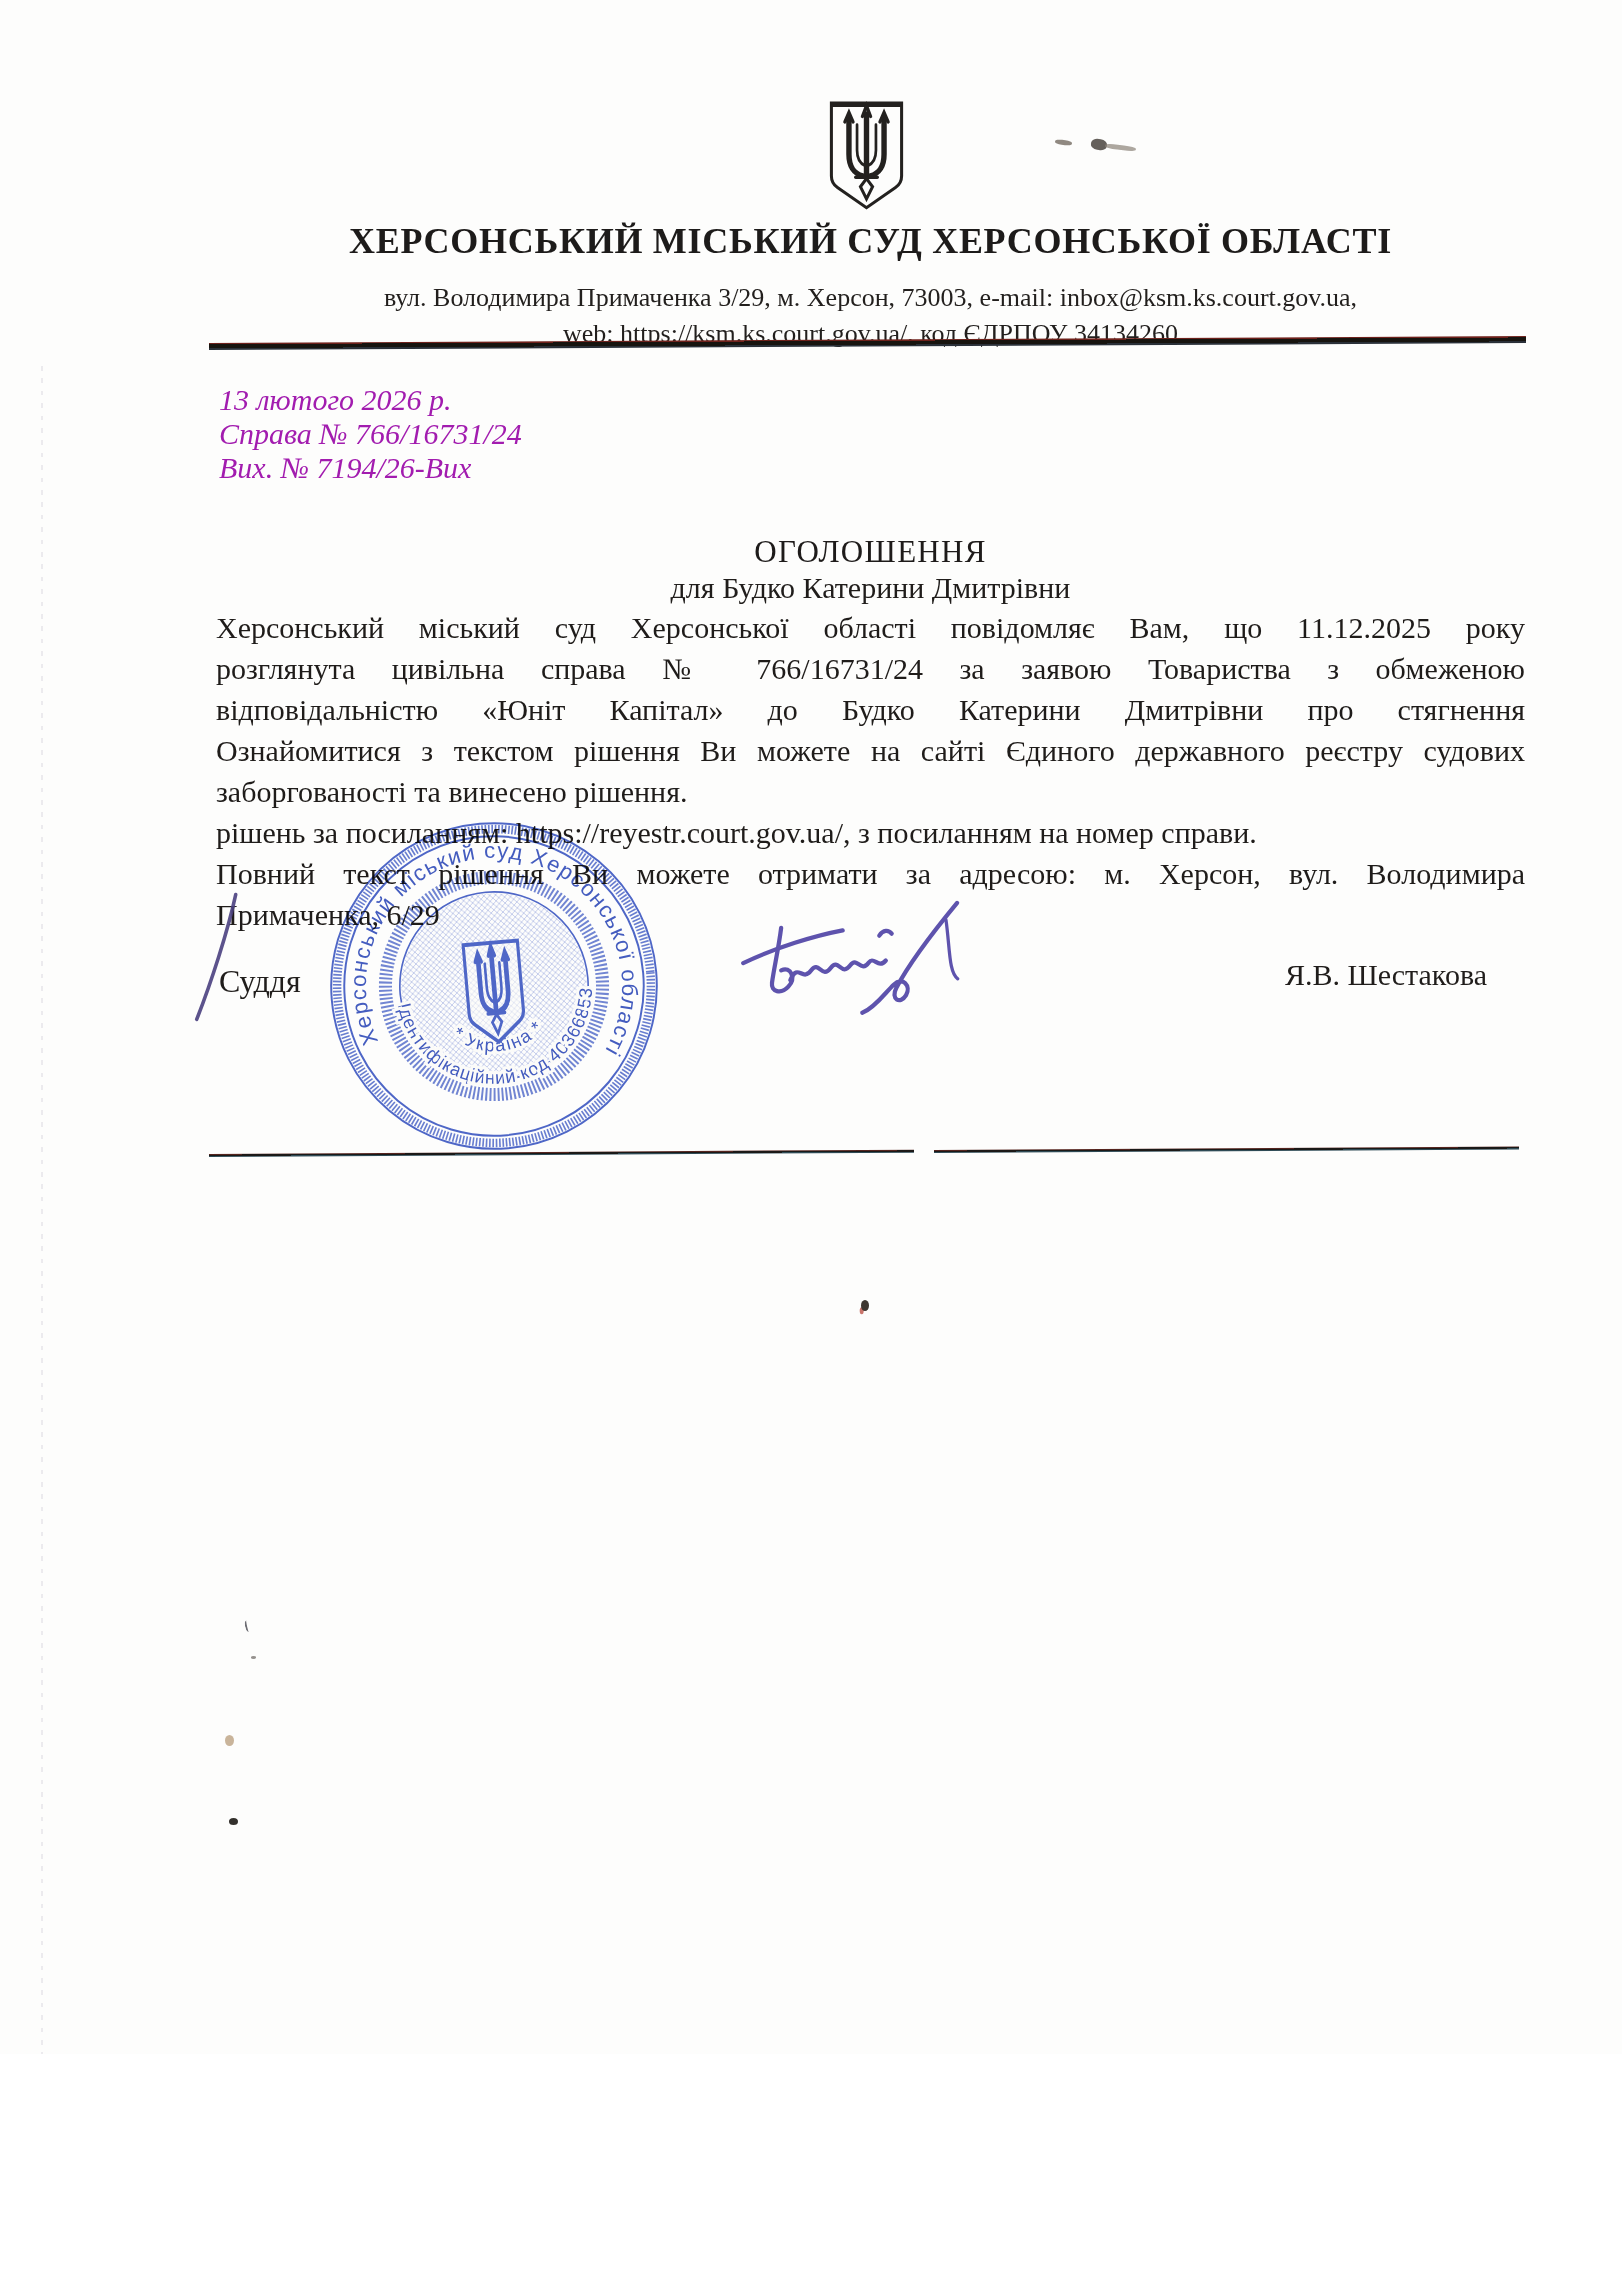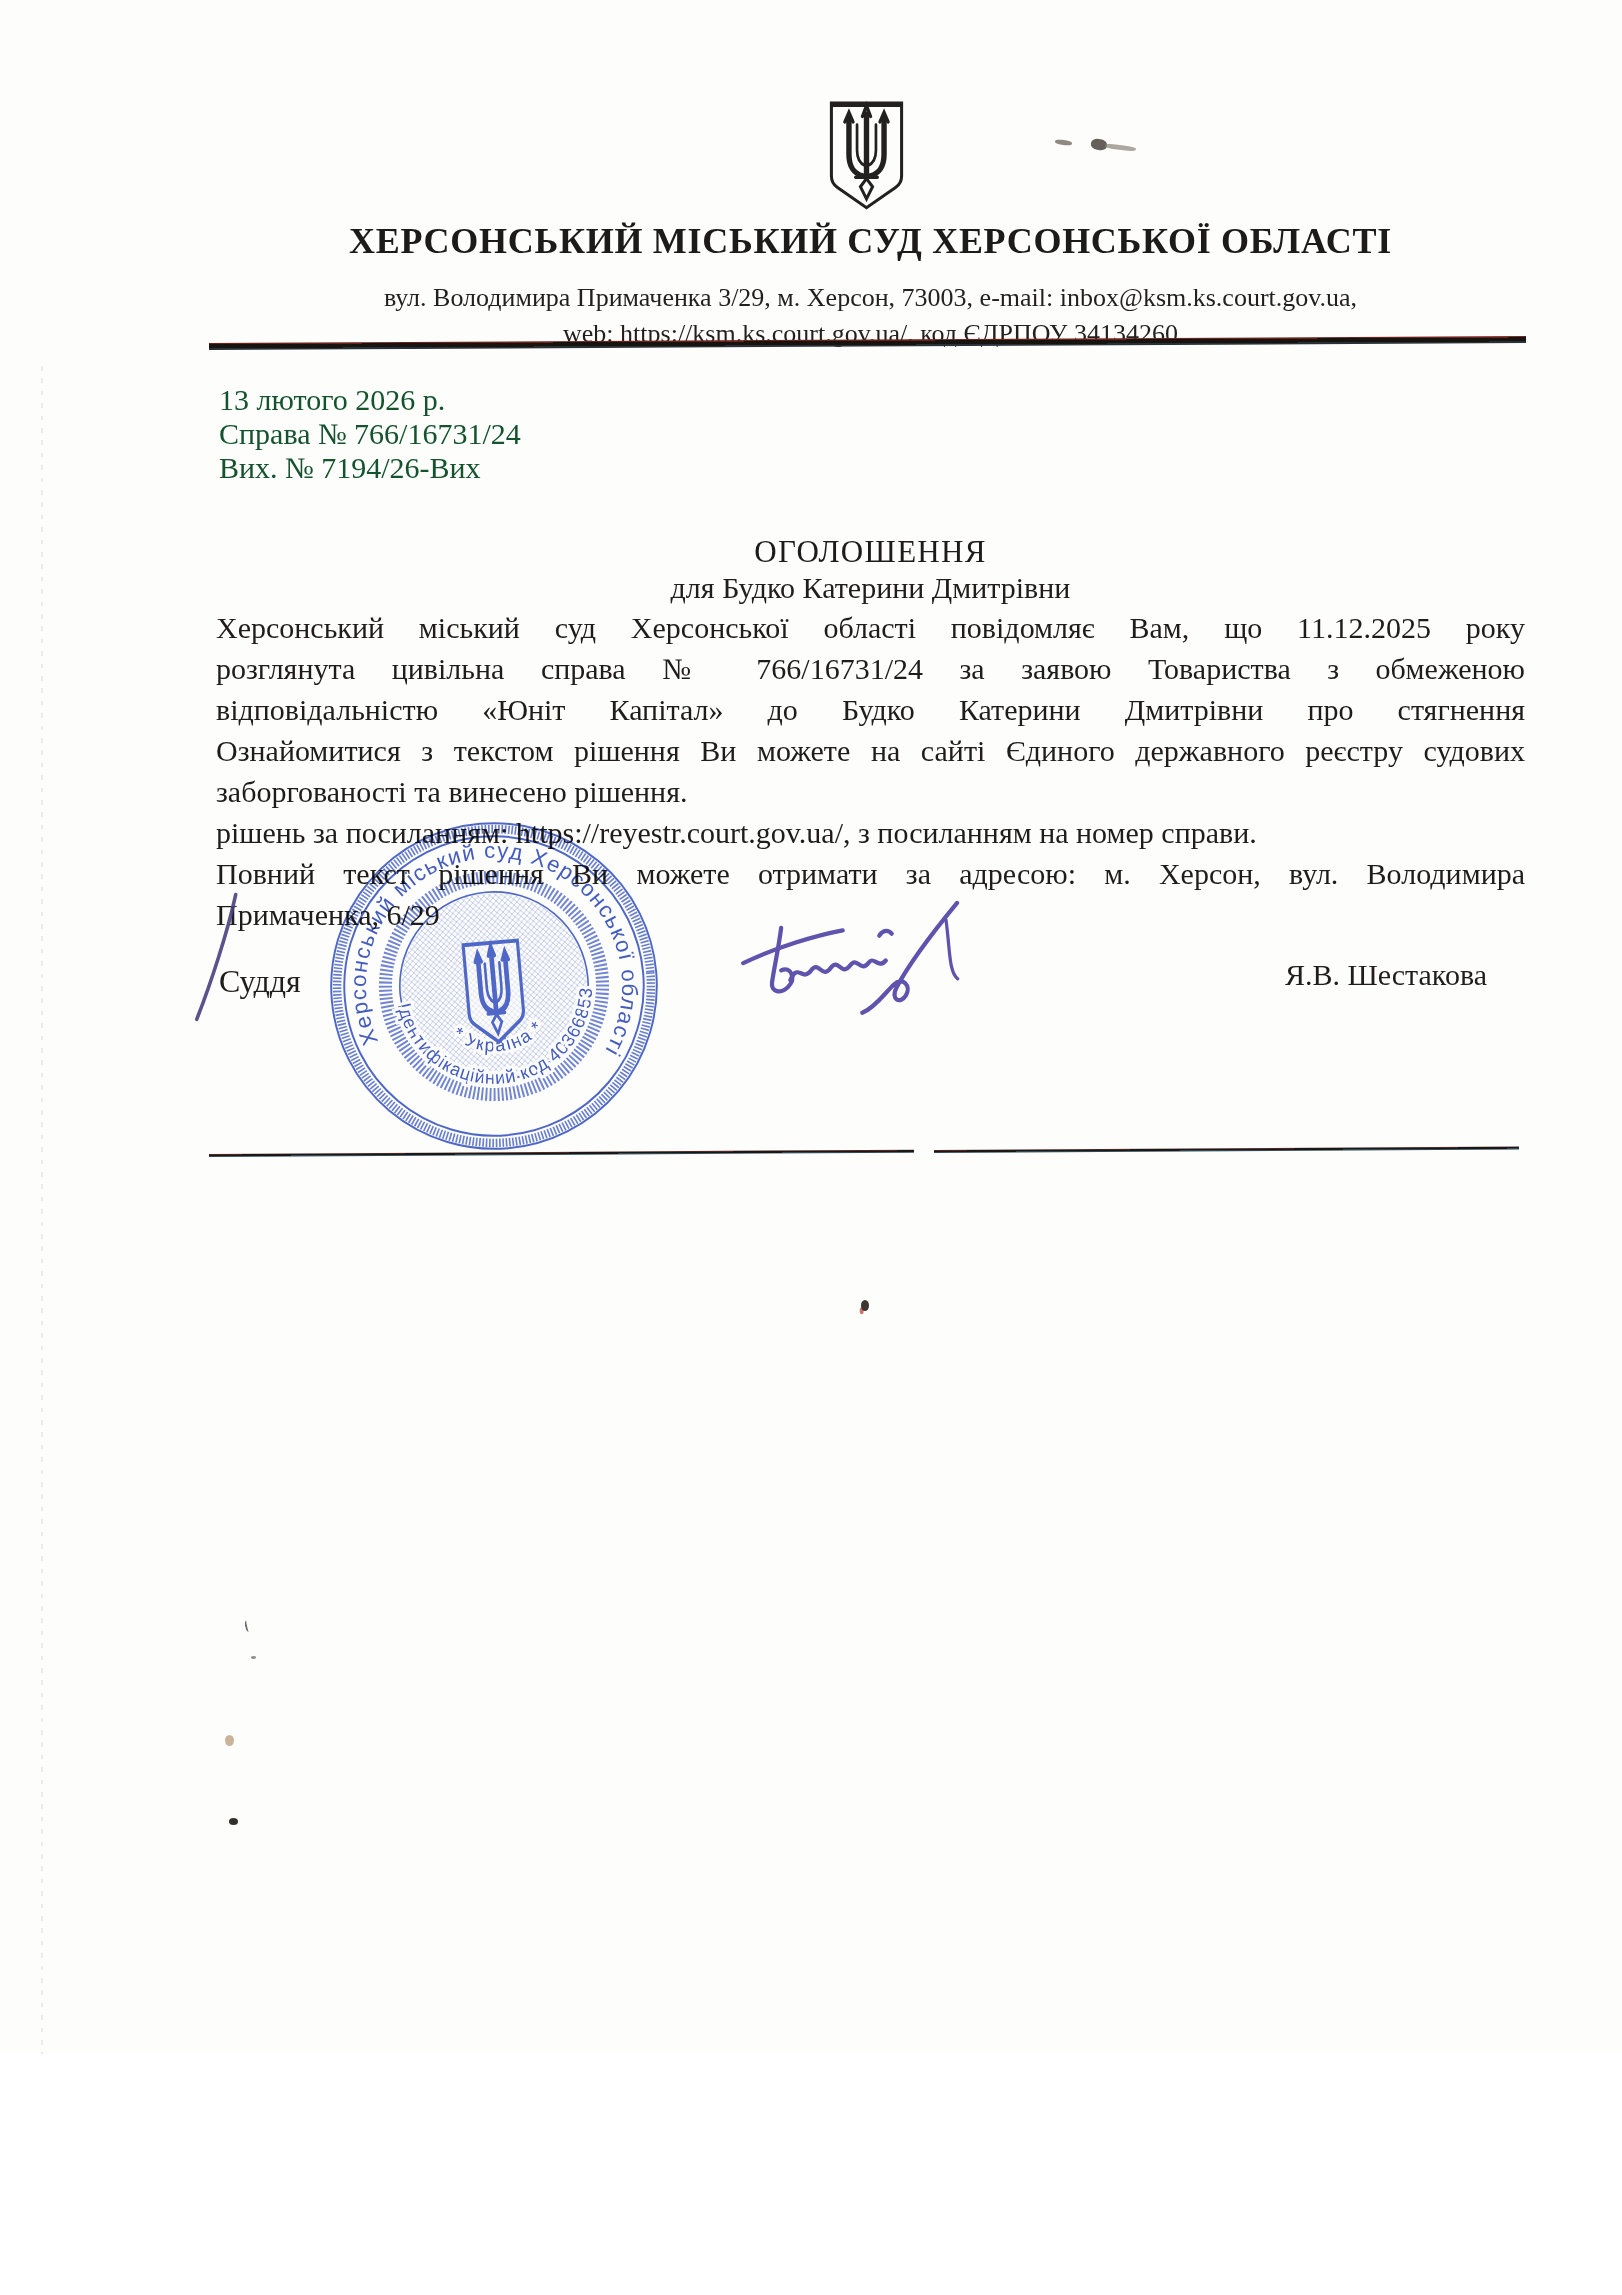--- a/index.html
+++ b/index.html
@@ -29,21 +29,21 @@
   }
   .addr{position:absolute;left:216px;width:1309px;text-align:center;
     font-size:26px;color:#221f1d;white-space:nowrap;}
   .addr1{top:283px;}
   .addr2{top:319px;}
   .rule-top{
     position:absolute;left:209px;top:343px;width:1317px;height:6.5px;
     background:linear-gradient(to bottom,#6e211b 0 1.3px,#17140f 1.3px 5.2px,#2a3038 5.2px 6.5px);
     transform:rotate(-0.3deg);transform-origin:left center;
   }
-  .meta{position:absolute;left:219px;top:383px;font-size:30px;line-height:34px;color:#14532d;}
+  .meta{position:absolute;left:219px;top:383px;font-size:30px;line-height:34px;color:#a21caf;font-style:italic;}
   .doc-title{
     position:absolute;left:216px;top:534px;width:1309px;text-align:center;
     font-size:31px;letter-spacing:1.3px;color:#1e1b1a;
   }
   .doc-subtitle{
     position:absolute;left:216px;top:571px;width:1309px;text-align:center;
     font-size:30px;color:#201d1b;
   }
   .body-text{
     position:absolute;left:216px;top:607px;width:1309px;

